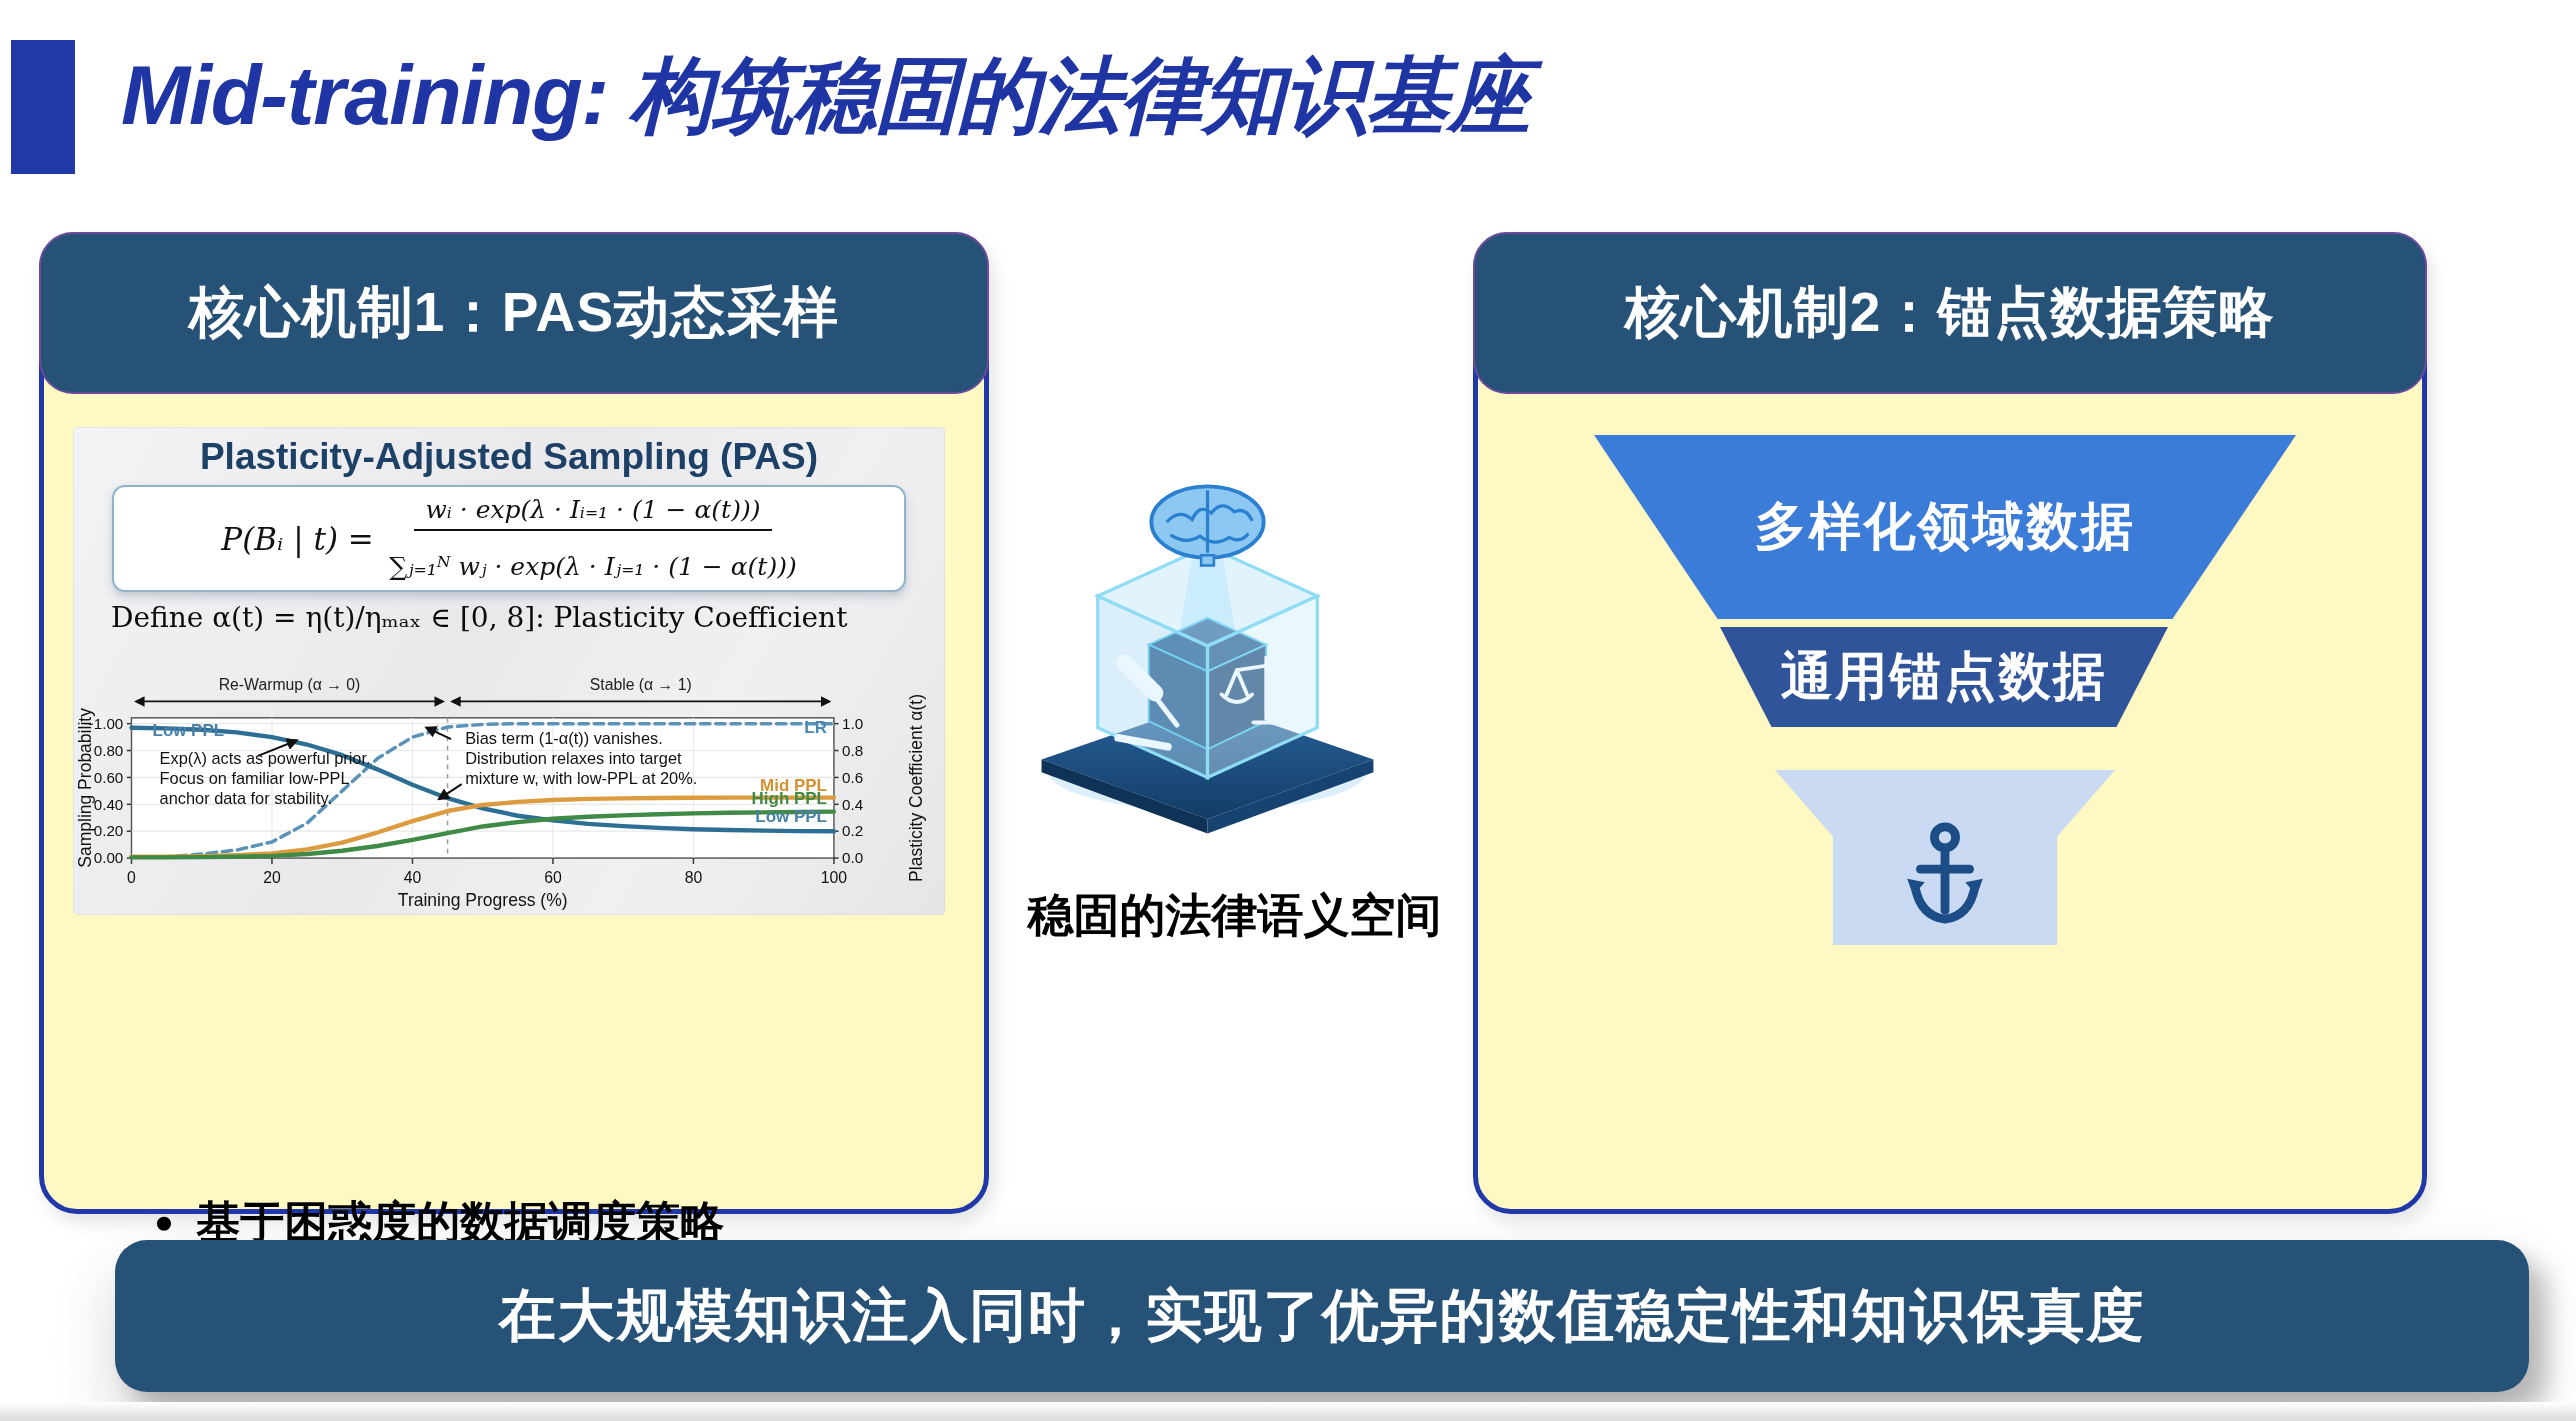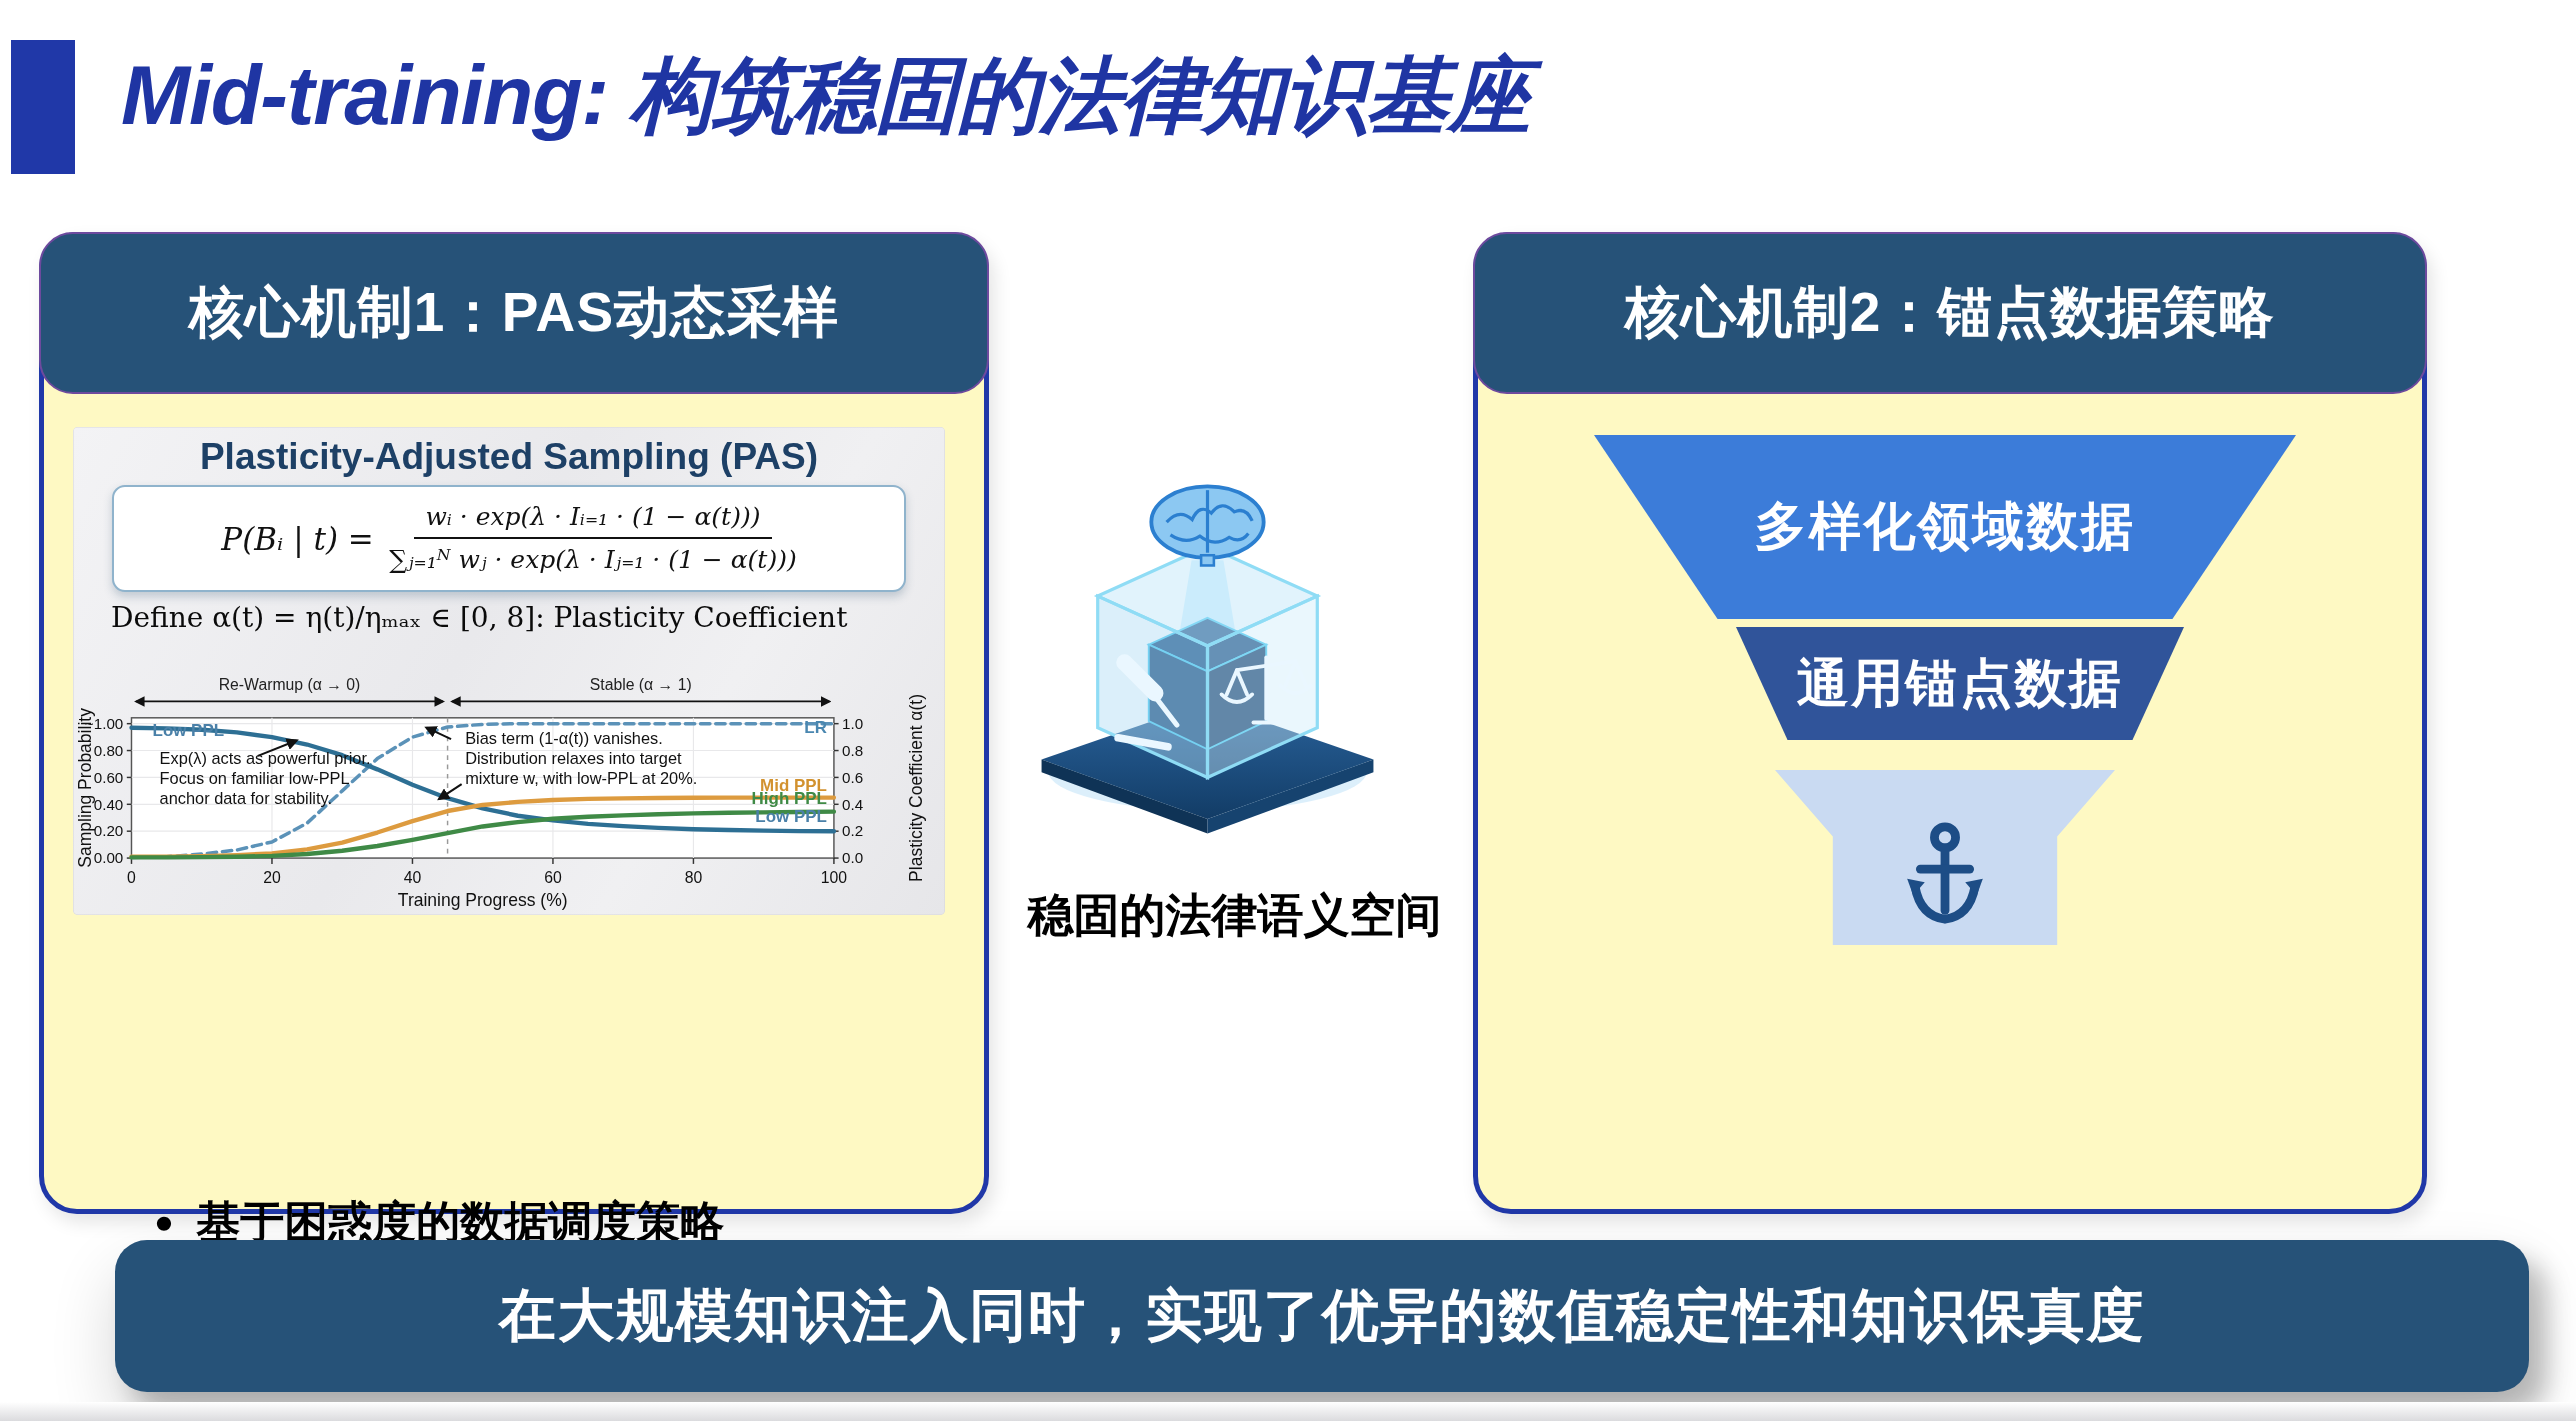--- a/index.html
+++ b/index.html
@@ -20,40 +20,40 @@
   .figure{position:absolute;left:29px;top:190px;width:872px;height:488px;border-radius:4.7px;
           background:linear-gradient(120deg,#f3f3f5 0%,#e9e9ec 45%,#f0f0f2 70%,#e6e6e9 100%);
           box-shadow:inset 0 0 0 0.6px #d8d8dc;display:flex;flex-direction:column;align-items:stretch;}
   .fig-title{margin-top:9.4px;text-align:center;font-size:37px;font-weight:800;color:var(--figure-title,#1d4066);}
   .formula-card{align-self:center;margin-top:7px;width:790px;height:105px;background:#fff;border:2.4px solid #8fb3cc;
                 border-radius:13px;box-shadow:0 4.7px 8.3px rgba(60,90,120,.25);display:flex;align-items:center;
                 justify-content:center;gap:15.3px;font-family:"DejaVu Serif","DejaVu Sans",serif;font-style:italic;color:#111;}
   .flhs{font-size:31px;}
   .frac{display:inline-flex;flex-direction:column;align-items:center;font-size:25px;line-height:1.15;}
   .frac .num{border-bottom:2.4px solid #111;padding:0 11.8px 4.7px;}
-  .frac .den{padding-top:7px;}
+  .frac .den{padding-top:22px;}
   .define-line{margin-top:8.3px;padding-left:38px;font-size:28px;color:#0b0b0b;
                font-family:"DejaVu Serif","DejaVu Sans",serif;}
   .plot-wrap{margin-top:2.4px;}
   
   .bullets{position:absolute;margin:0;padding:0;list-style:none;}
   .bullets.left-b{left:110px;top:960px;width:844px;}
   .bullets li{display:flex;align-items:flex-start;gap:22.4px;font-size:44px;font-weight:900;color:#000;margin-bottom:20px;
               line-height:1.12;}
   .bullets .dot{font-size:33px;line-height:1;margin-top:8.3px;}
   
   .cube-illus{position:absolute;left:1010px;top:471px;width:395px;height:383px;}
   .center-caption{position:absolute;left:982px;top:885px;width:505px;text-align:center;font-size:46px;font-weight:900;
                   color:#000;white-space:nowrap;}
   
   .funnel{position:absolute;left:0;top:0;width:100%;height:100%;}
   .funnel-sec{position:absolute;display:flex;align-items:center;justify-content:center;color:#fff;font-size:52px;
               font-weight:900;letter-spacing:2.4px;}
   .funnel-sec.f1{left:116px;top:198px;width:702px;height:184px;clip-path:polygon(0 0,100% 0,82.4% 100%,17.6% 100%);}
-  .funnel-sec.f2{left:258px;top:390px;width:448px;height:113px;clip-path:polygon(0 0,100% 0,88.5% 100%,11.5% 100%);}
+  .funnel-sec.f2{left:242px;top:390px;width:448px;height:100px;clip-path:polygon(0 0,100% 0,88.5% 100%,11.5% 100%);}
   .funnel-sec.f3{left:297px;top:533px;width:340px;height:175px;
                  clip-path:polygon(0 0,100% 0,83% 38%,83% 100%,17% 100%,17% 38%);}
   .funnel-sec.f3 svg{margin-top:39px;}
   
   .footer-bar{position:absolute;left:115px;top:1240px;width:2414px;height:152px;background:var(--footer-bg,#265278);
               border-radius:32px;display:flex;align-items:center;justify-content:center;
               box-shadow:17.7px 19px 25px rgba(0,0,0,.22),0 32px 65px rgba(0,0,0,.16);}
   .footer-text{color:#fff;font-size:57px;font-weight:900;letter-spacing:1.8px;white-space:nowrap;}
   .bottom-strip{position:absolute;left:0;bottom:0;width:100%;height:20px;
                 background:linear-gradient(#ffffff,#d9d9dc);}

